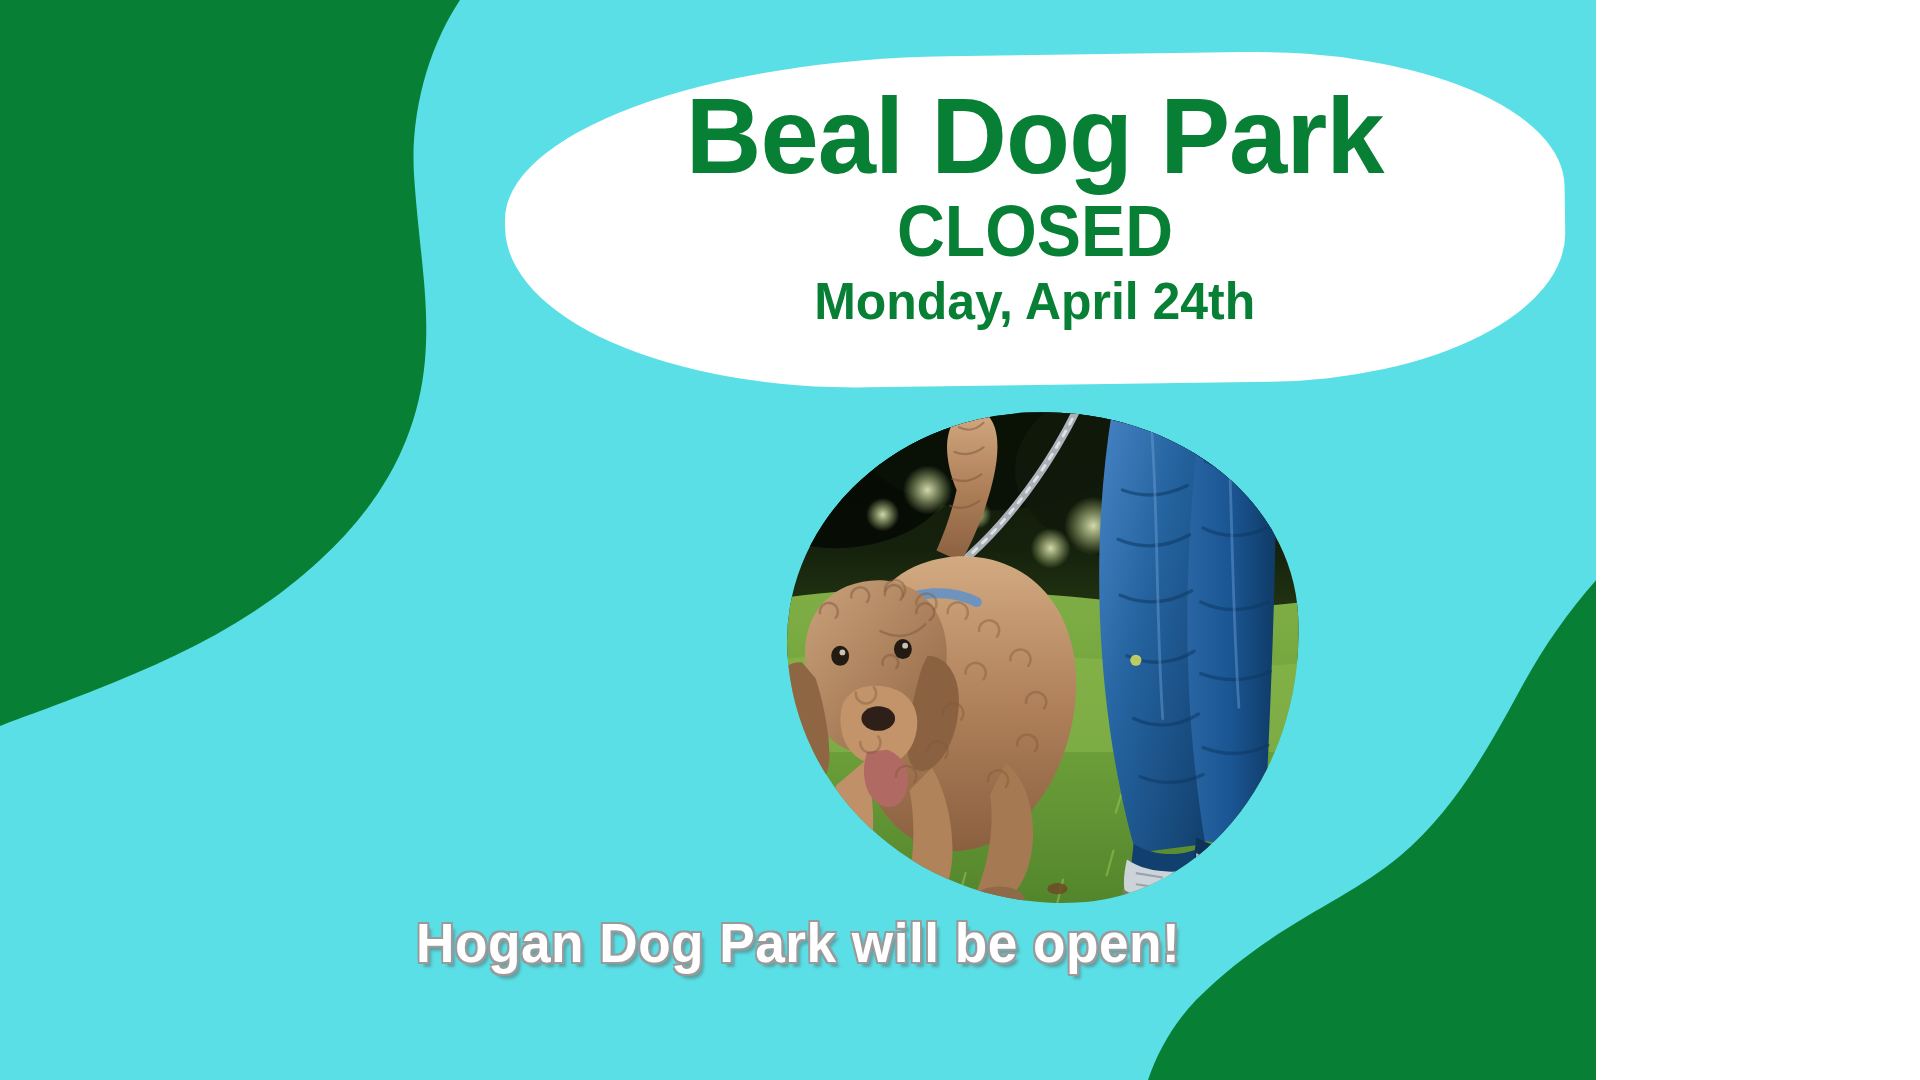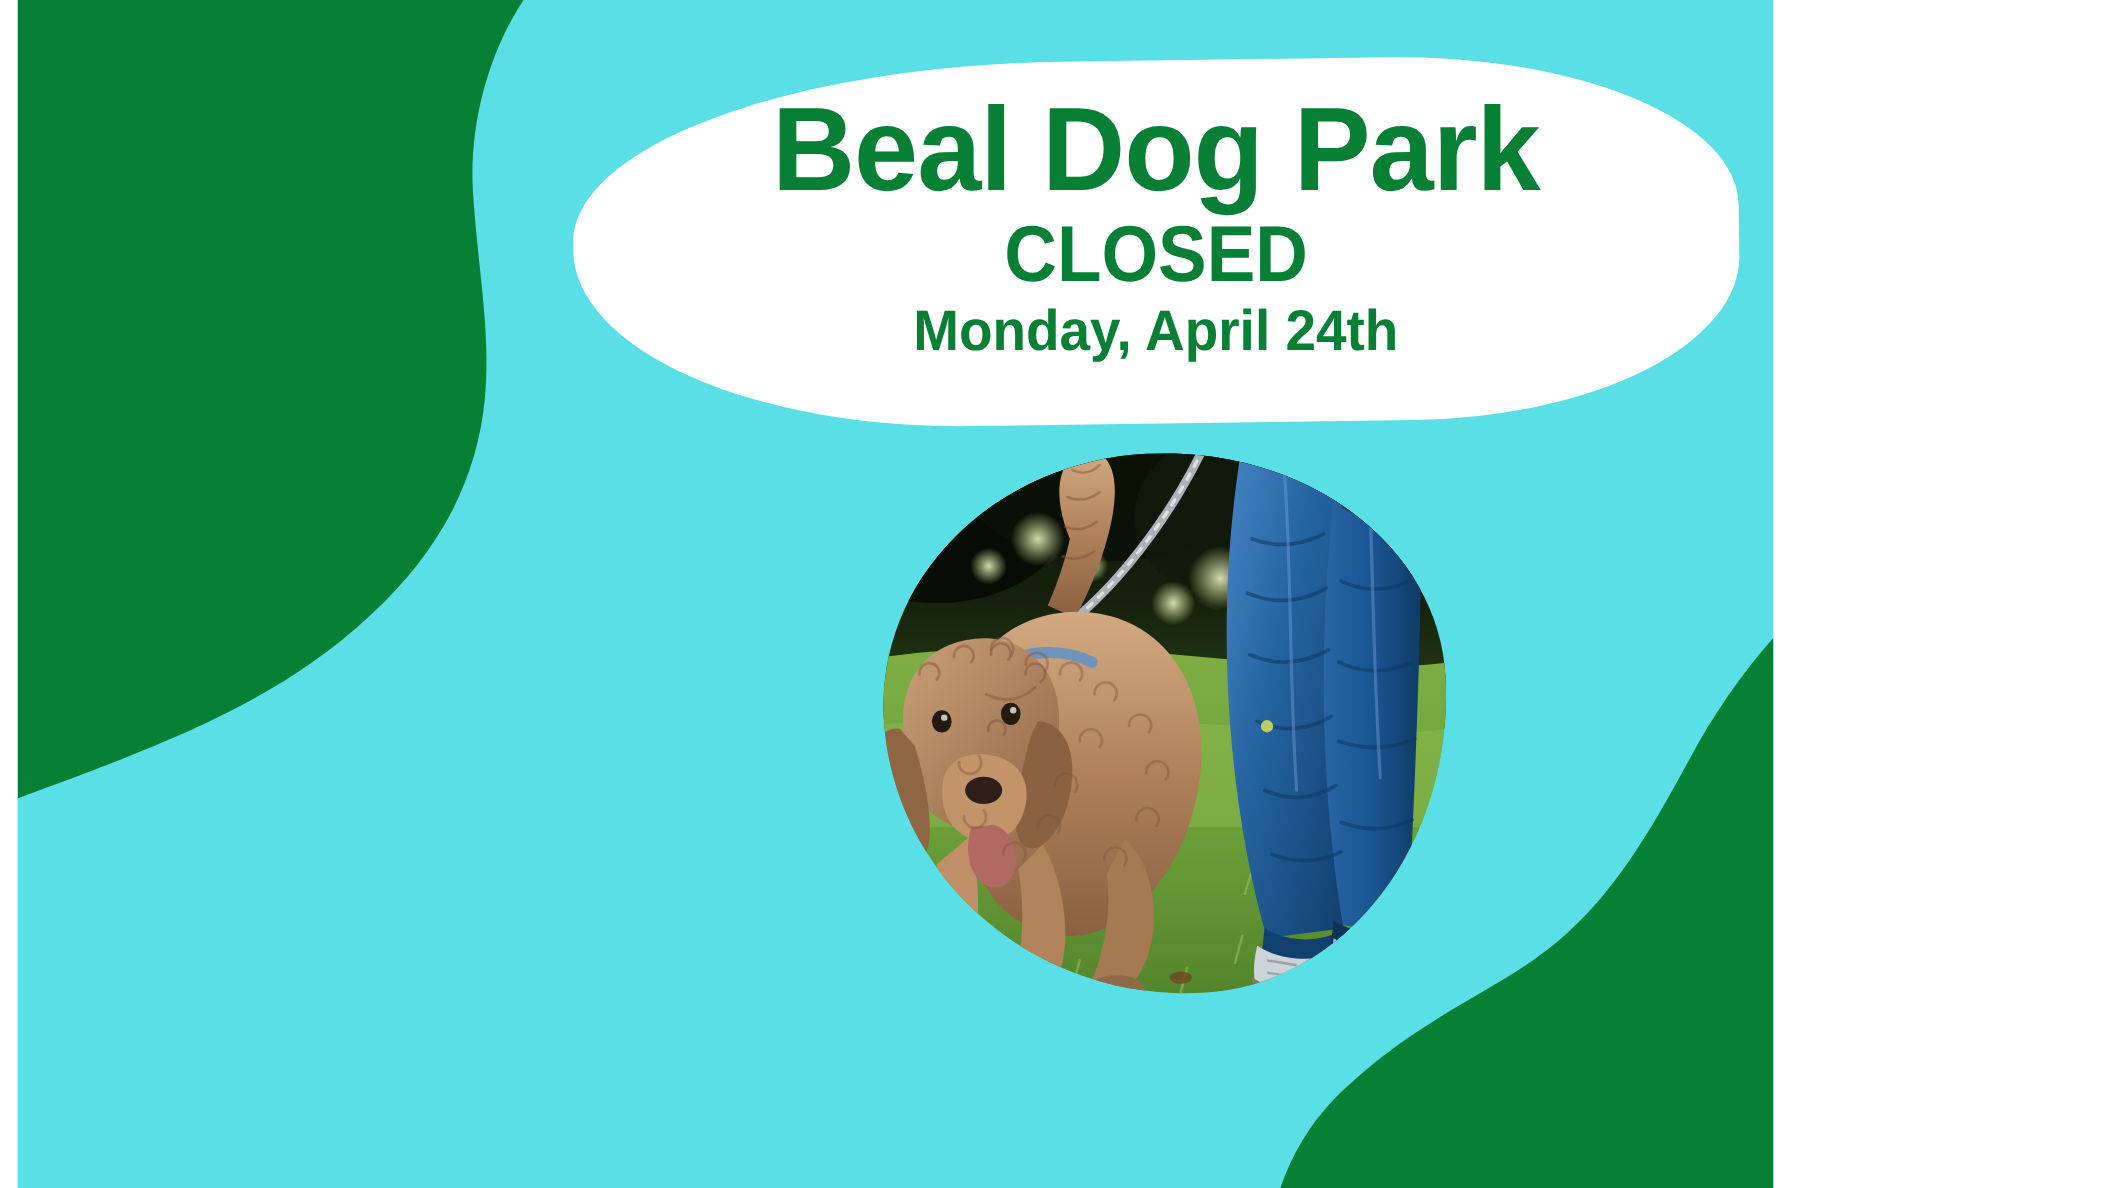--- a/index.html
+++ b/index.html
@@ -6,21 +6,20 @@
   html, body {
     width:1920px; height:1080px;
     overflow:hidden;
     font-family:"Liberation Sans", sans-serif;
   }
   #poster {
     position:relative;
     width:1596px; height:1080px;
     background:#5adfe6;
     overflow:hidden;
-    margin-left:16px;
   }
   .bg-layer { position:absolute; inset:0; width:1920px; height:1080px; }
 
   
   #headline-card {
     position:absolute;
     left:505px; top:55px;
     width:1060px; height:330px;
     z-index:5;
   }
@@ -357,14 +356,17 @@
         <path d="M152,330 a9,9 0 1,1 16,5"></path>
         <path d="M186,260 a9,9 0 1,1 16,5"></path>
       </g>
 
       <ellipse cx="268" cy="452" rx="9" ry="5" fill="#6e4a26" opacity="0.85"></ellipse>
 
       <circle cx="338" cy="248" r="5" fill="#d8e05a" opacity="0.85"></circle>
     </svg>
   </div>
 
+  <div id="caption">
+    <span id="caption-text">Hogan Dog Park will be open!</span>
+  </div>
 
 </div>
 
 </body></html>

